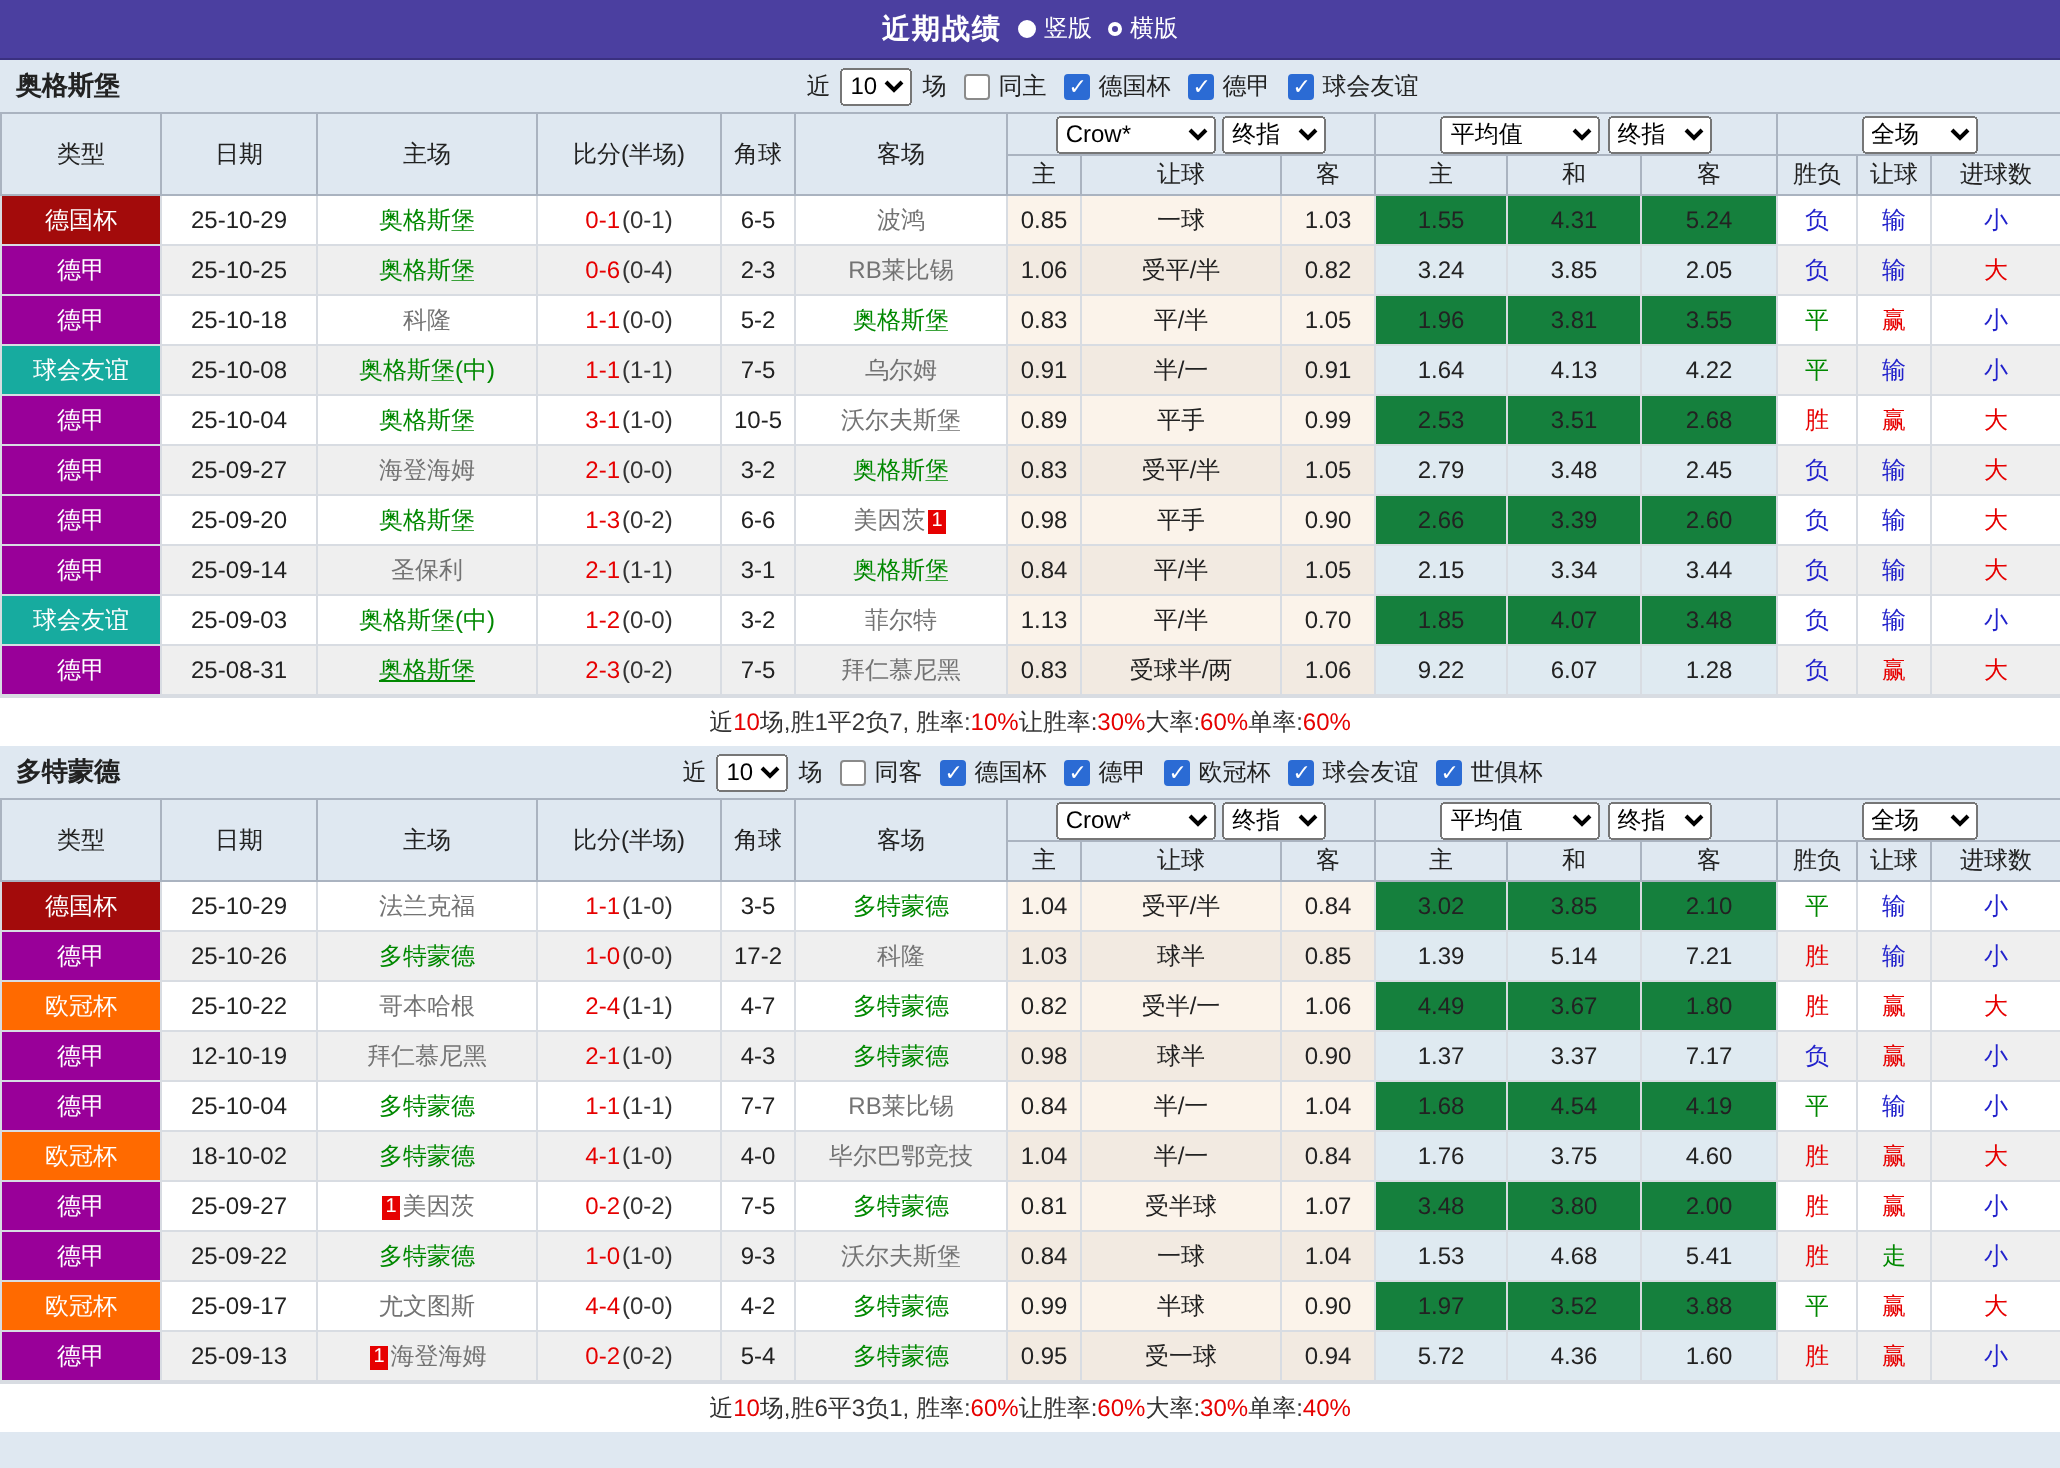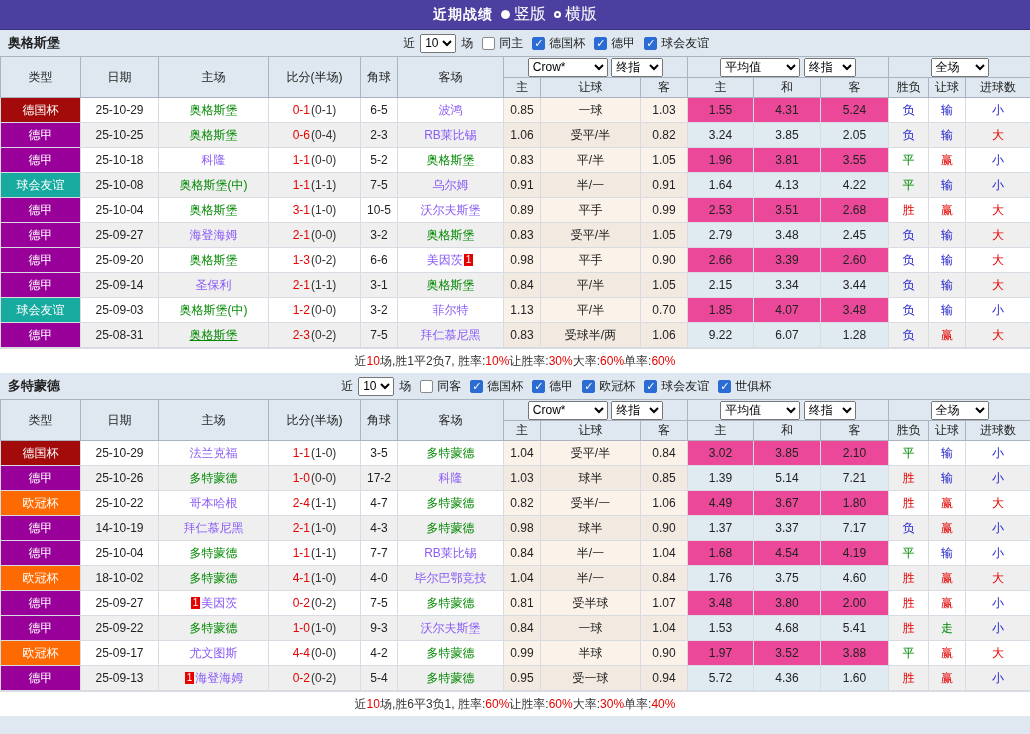--- a/index.html
+++ b/index.html
@@ -10,21 +10,21 @@
     font-family:"Liberation Sans","DejaVu Sans",sans-serif;
     font-size:12px; color:#222;
   }
   
   .titlebar {
     height:30px; background:#4b3fa0; color:#fff;
     display:flex; align-items:center; justify-content:center; gap:8px;
     border-bottom:1px solid #3a3080;
   }
   .titlebar .title { font-size:14px; font-weight:bold; letter-spacing:1px; }
-  .radio-opt { display:inline-flex; align-items:center; gap:4px; font-size:16px; cursor:pointer; }
+  .radio-opt { display:inline-flex; align-items:center; gap:4px; font-size:12px; cursor:pointer; }
   .radio { width:9px; height:9px; border-radius:50%; display:inline-block; }
   .radio.on  { background:#fff; border:1px solid #fff; }
   .radio.off { background:transparent; border:2px solid #fff; width:7px; height:7px; }
   
   .section-header {
     height:26px; position:relative; display:flex; align-items:center;
     background:#dfe8f1; font-size:13px;
   }
   .team-name { font-weight:bold; margin-left:8px; color:#222; }
   .filters {
@@ -51,26 +51,26 @@
     border-color:#aab3c0;
   }
   thead tr.gsel th { height:21px; }
   thead tr.gsub th { height:20px; }
   .hsel { font-size:12px; height:19px; vertical-align:middle; }
   .hsel.w80 { width:80px; } .hsel.w52 { width:52px; } .hsel.w58 { width:58px; }
   tbody td { height:25px; font-size:12px; background:#fff; border-color:#d8dce2; }
   tbody tr.alt td { background:#efefef; }
   td.g1 { background:#fbf3ea; }
   tr.alt td.g1 { background:#f2eae1; }
-  td.g2 { background:#ec4899; }
+  td.g2 { background:#15803d; }
   tr.alt td.g2 { background:#dfeaf1; }
   td.type { color:#fff; }
   .ft { color:#e60000; }
   .ht { color:#333; margin-left:1px; }
-  .tname { color:#8b5cf6; cursor:pointer; }
+  .tname { color:#737373; cursor:pointer; }
   .tname.tg { color:#008800; }
   .tname.tu { text-decoration:underline; }
   .rc {
     background:#e60000; color:#fff; font-size:10px; line-height:12px;
     display:inline-block; padding:0 2px; margin:0 1px; vertical-align:1px;
   }
   
   .summary {
     height:25px; background:#fff; display:flex; align-items:center; justify-content:center;
     font-size:12px; color:#333; border-top:1px solid #d8dce2;
@@ -463,21 +463,21 @@
         <td class="g1">1.06</td>
         <td class="g2">4.49</td>
         <td class="g2">3.67</td>
         <td class="g2">1.80</td>
         <td class="res" style="color: rgb(230, 0, 0);">胜</td>
         <td class="res" style="color: rgb(230, 0, 0);">赢</td>
         <td class="res" style="color: rgb(230, 0, 0);">大</td>
       </tr>
       <tr class="alt">
         <td class="type" style="background: rgb(153, 0, 153);">德甲</td>
-        <td>14-10-19</td>
+        <td>12-10-19</td>
         <td><span class="tname">拜仁慕尼黑</span></td>
         <td><span class="ft">2-1</span><span class="ht">(1-0)</span></td>
         <td>4-3</td>
         <td><span class="tname tg">多特蒙德</span></td>
         <td class="g1">0.98</td>
         <td class="g1">球半</td>
         <td class="g1">0.90</td>
         <td class="g2">1.37</td>
         <td class="g2">3.37</td>
         <td class="g2">7.17</td>

